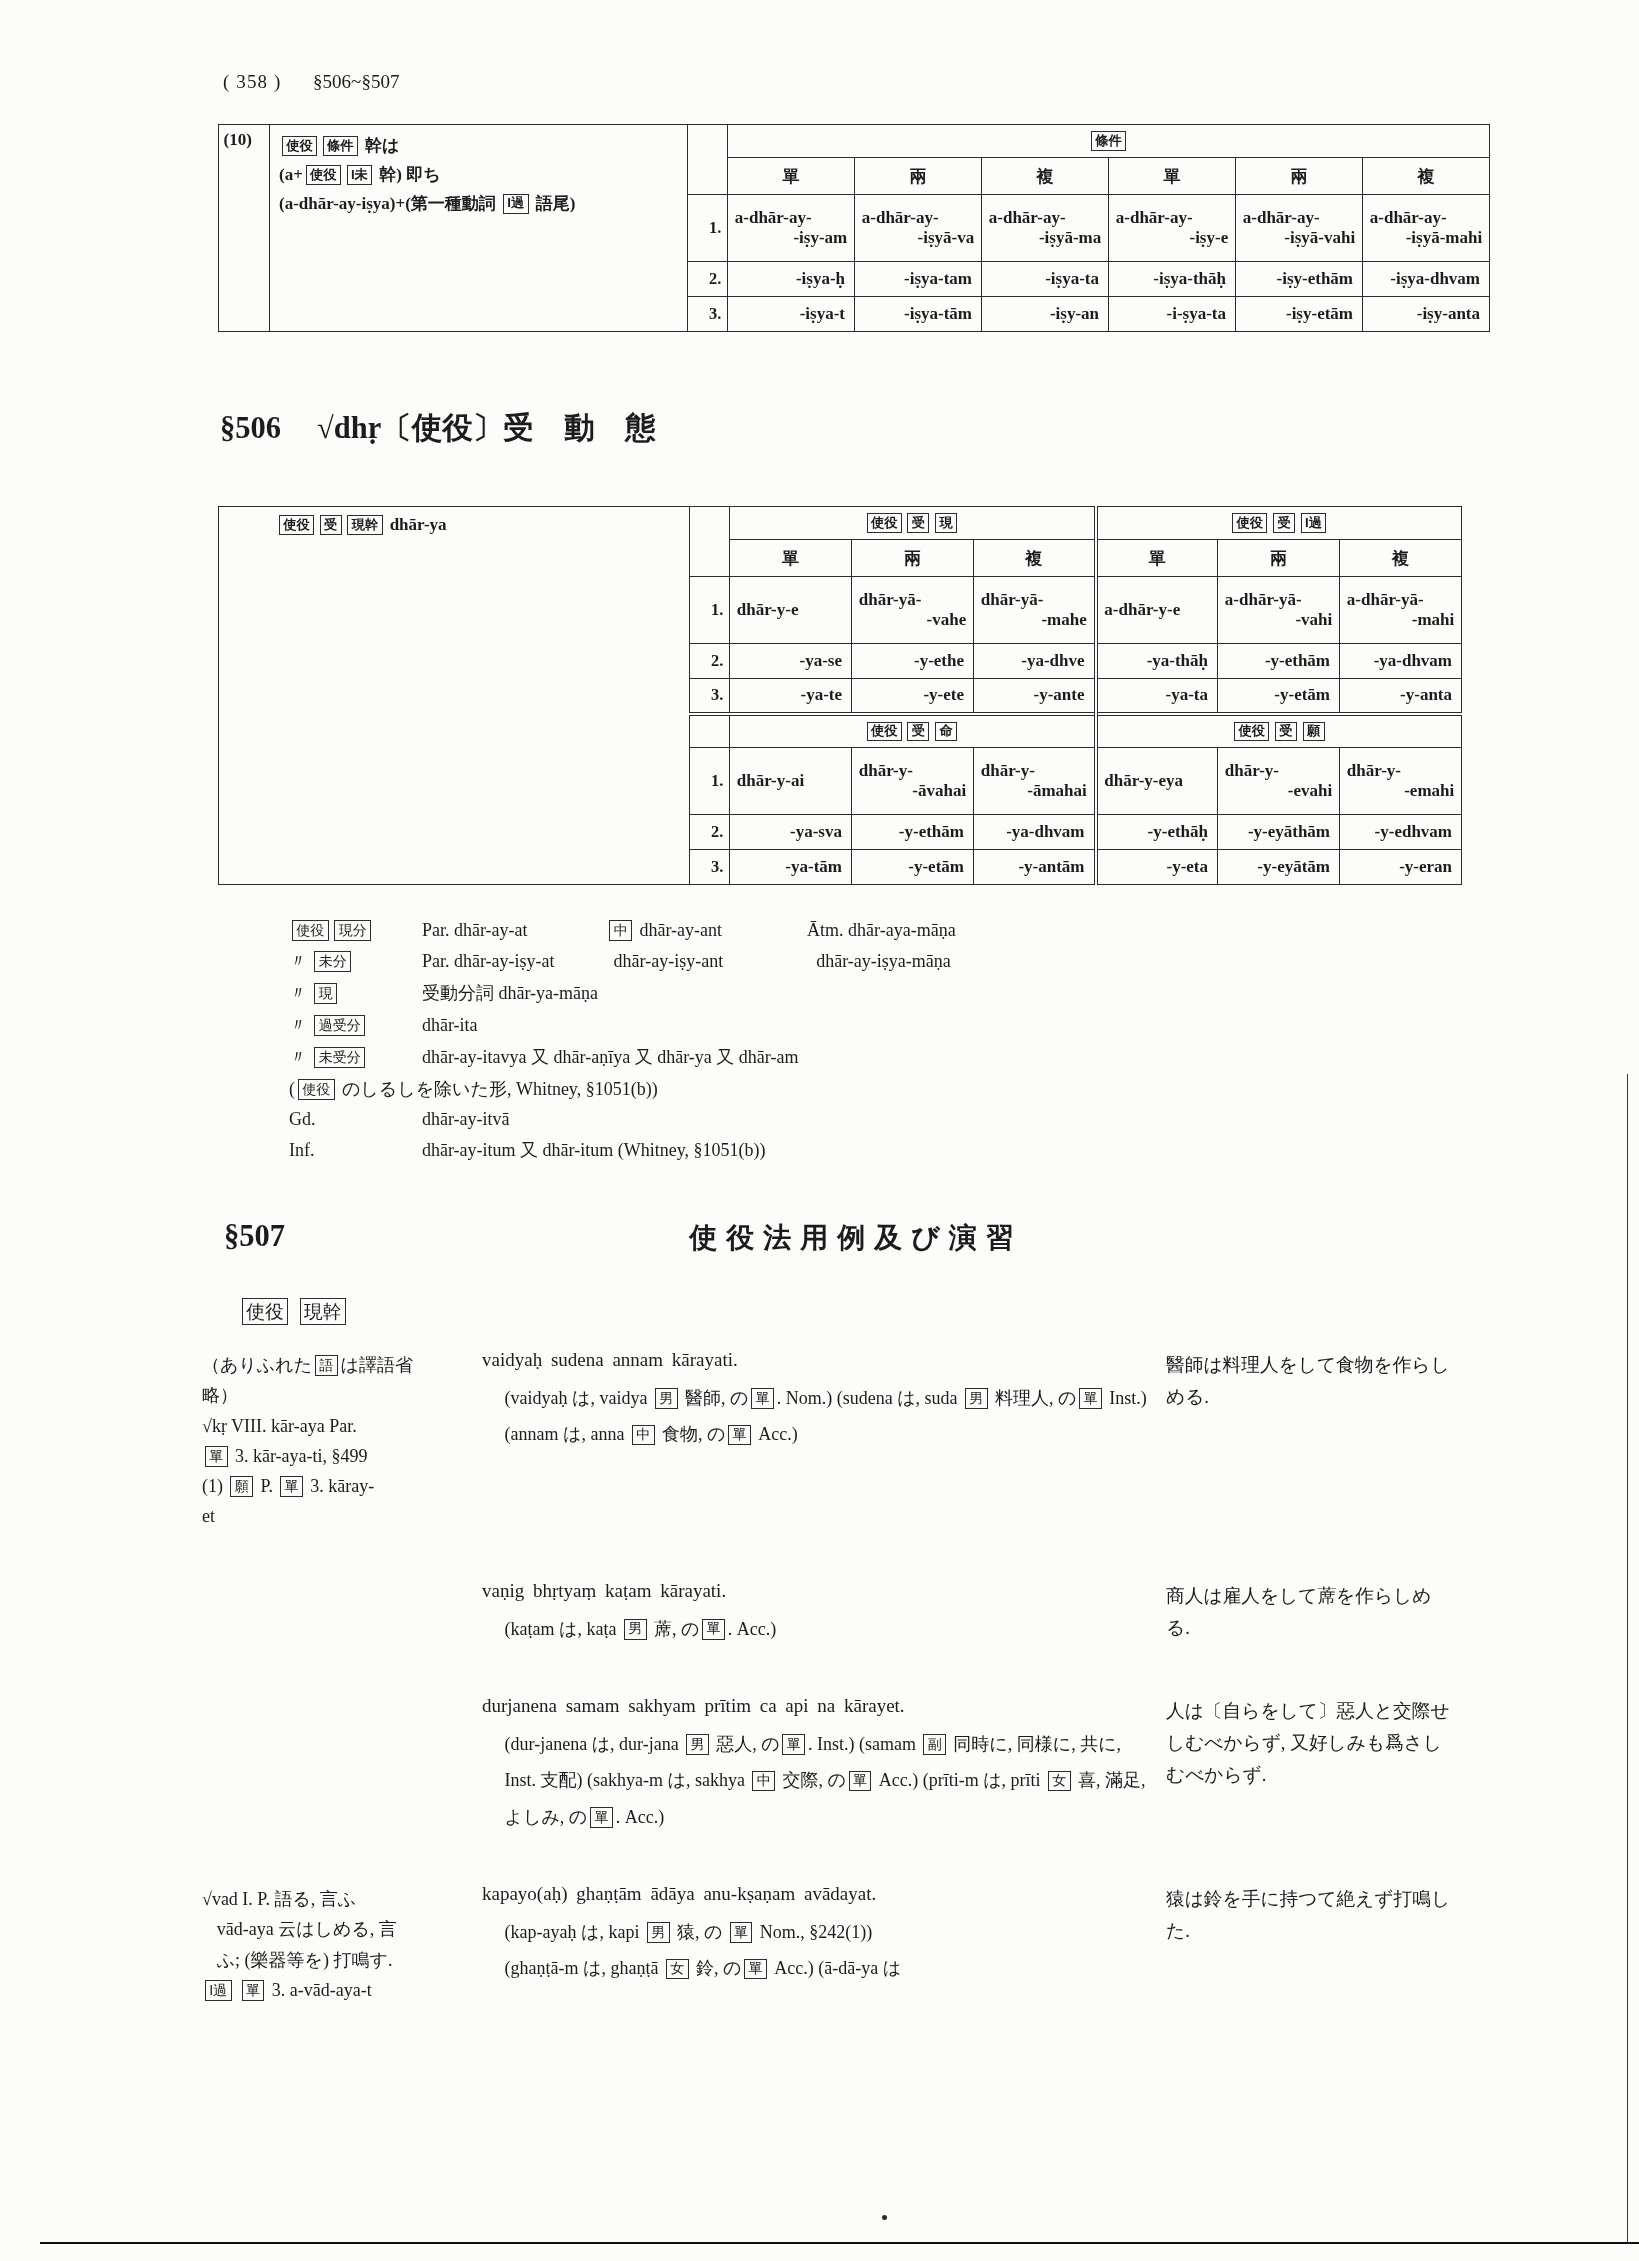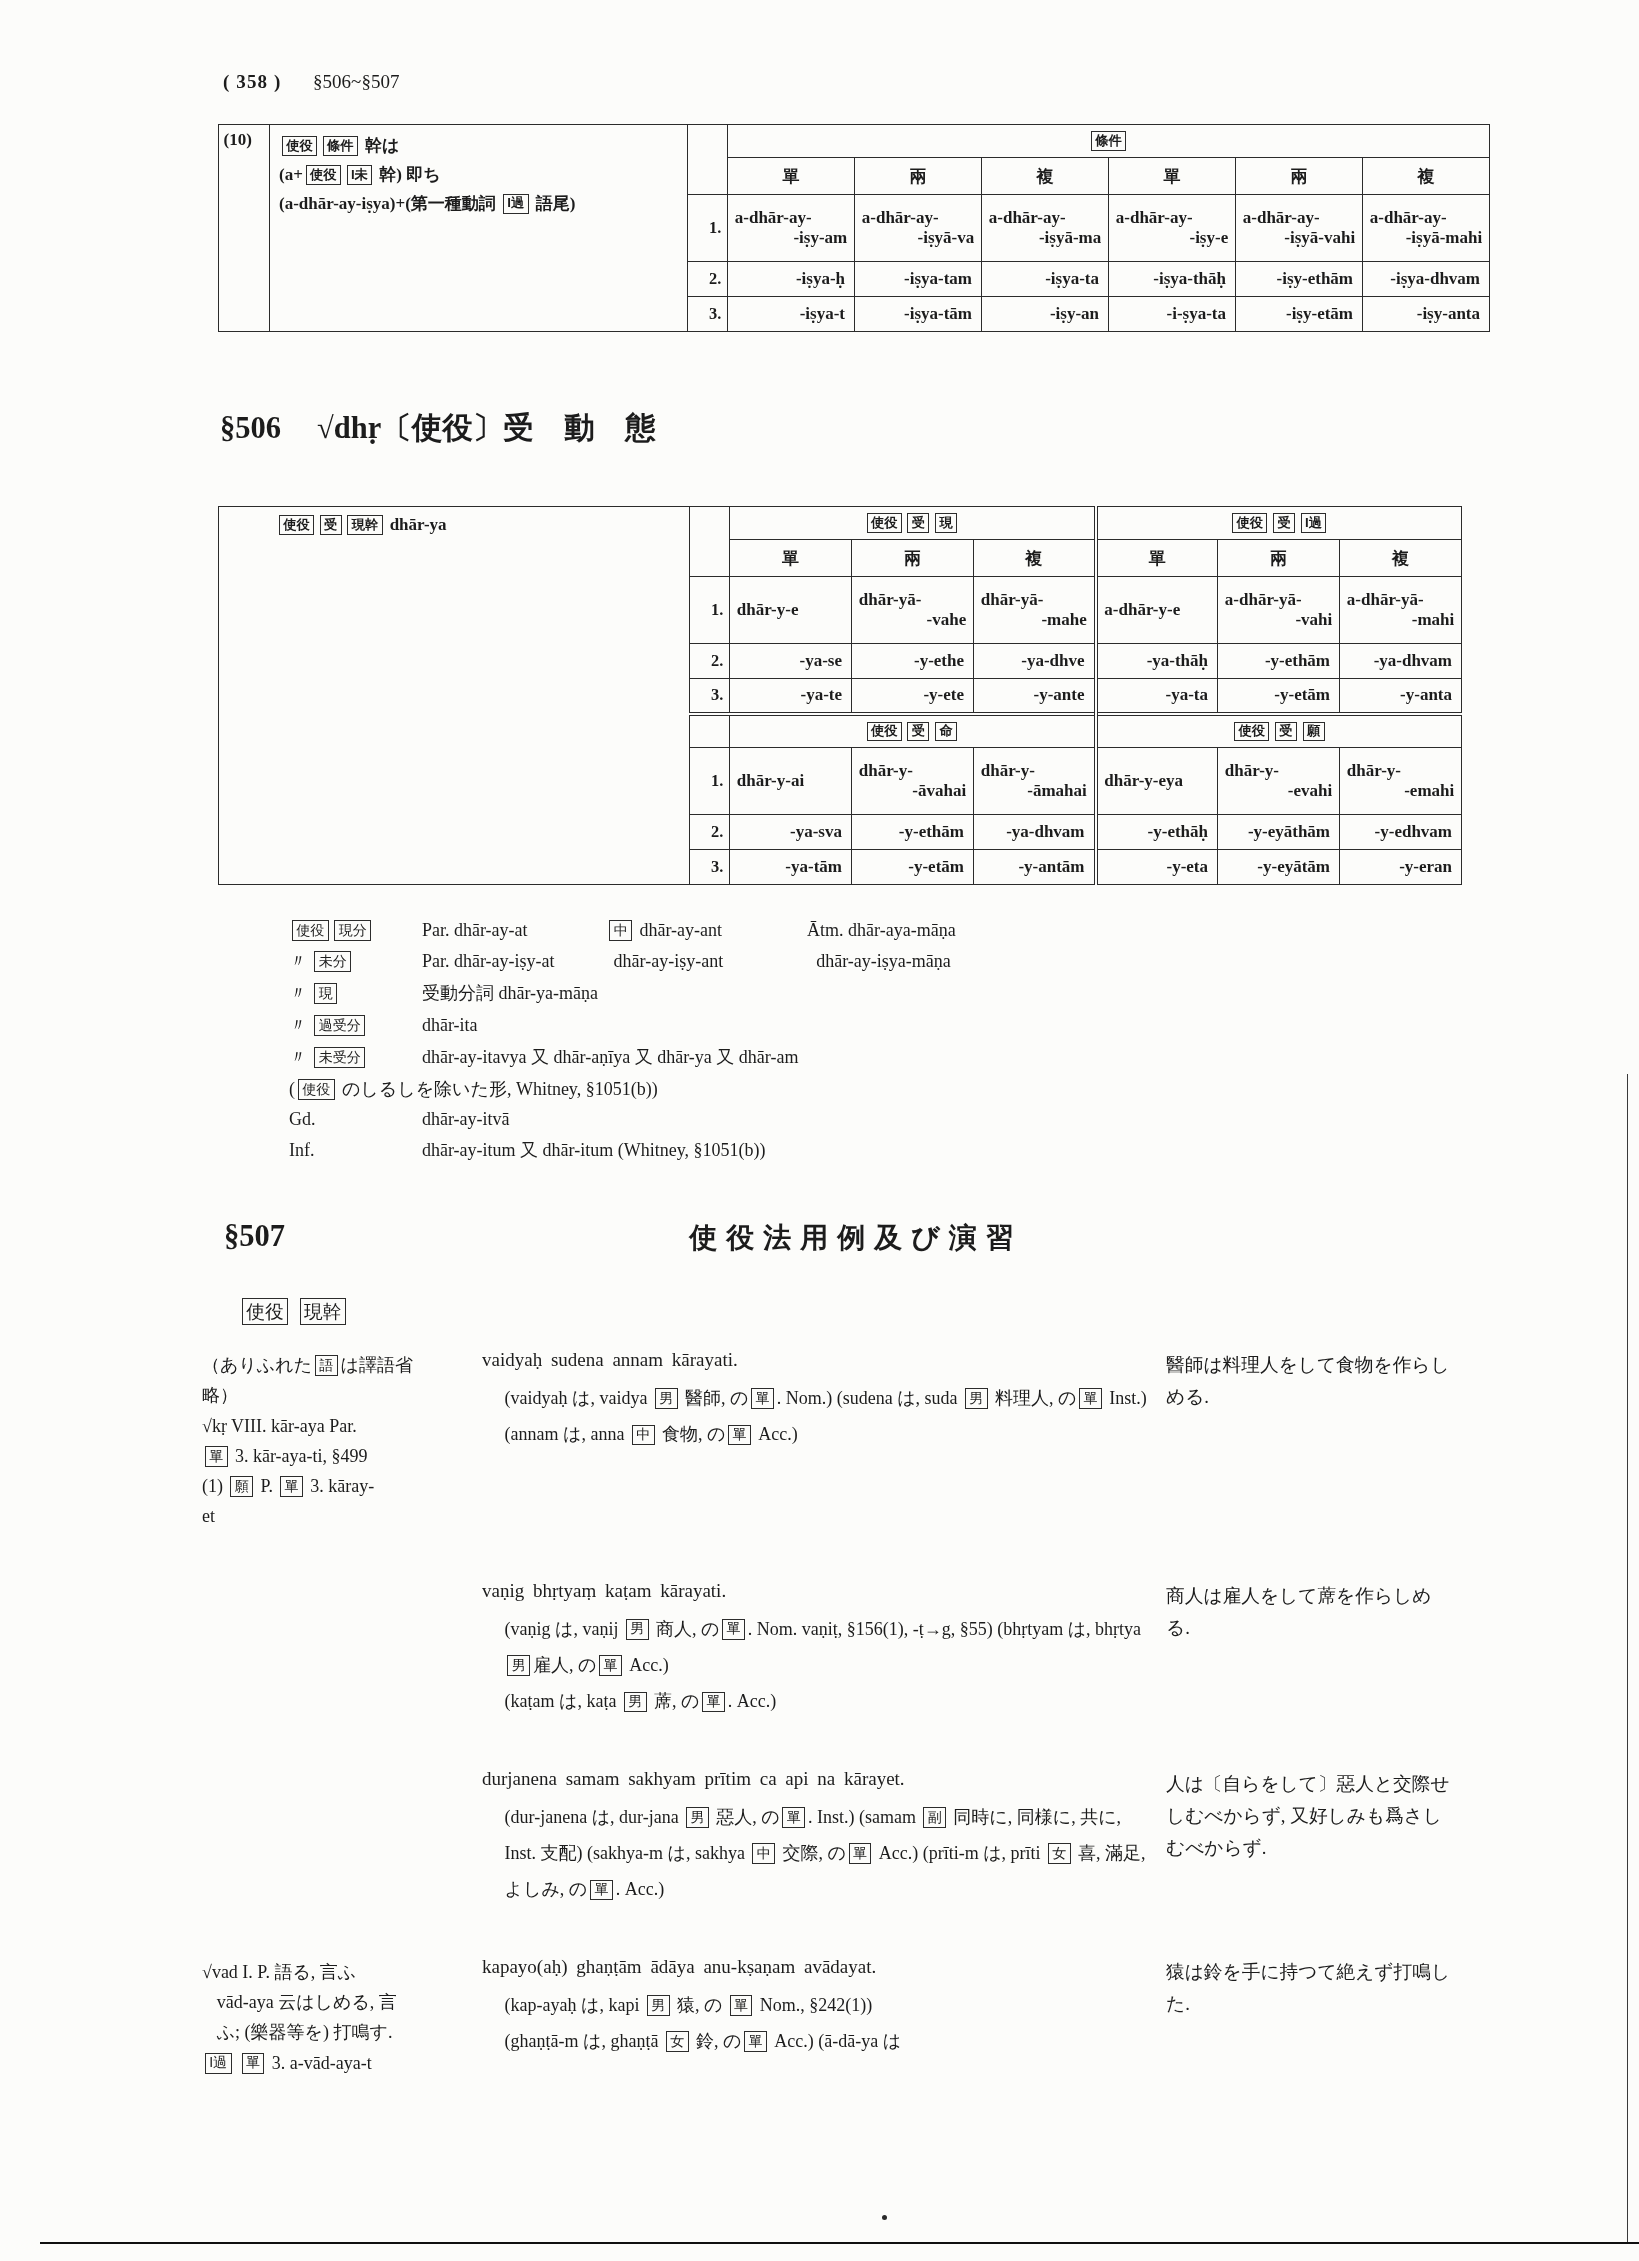--- a/index.html
+++ b/index.html
@@ -14,21 +14,21 @@
   .bx {
     display:inline-block; border:1.7px solid #2c2c2c;
     padding:0.6px 3.4px; margin:0 2.8px; font-size:0.78em; line-height:1.25;
     vertical-align:1.1px; font-family:"Liberation Sans","DejaVu Sans",sans-serif;
     white-space:nowrap;
   }
   .cw { display:inline-block; }
 
   
   .pagehead { padding-top:71px; margin-left:223px; font-size:19px; }
-  .pagehead .pn { font-weight:bold; margin-right:27px; letter-spacing:1.1px; }
+  .pagehead .pn { font-weight:normal; margin-right:27px; letter-spacing:1.1px; }
 
   
   .tbl { border-collapse:collapse; table-layout:fixed; font-size:17px; border:1.7px solid #2b2b2b;font-weight:bold; }
   .tbl td { border:1.1px solid #2b2b2b; padding:1.1px 5.7px; vertical-align:middle; overflow:hidden; }
   .t1 { margin:31px 0 0 218px; width:1272px; }
   .t2 { margin:57px 0 0 218px; width:1244px; }
   tr.h1 { height:33px; } tr.h2 { height:37px; }
   tr.dr1 { height:67px; } tr.drow { height:35px; }
   tr.htop { height:34px; }
   td.corner { vertical-align:top; padding:4.5px 1.1px 0 4.5px; font-size:17px; }
@@ -319,21 +319,20 @@
     <div class="exmain">
       <div class="exhead">vaidyaḥ sudena annam kārayati.</div>
       <div class="exgloss"><span>(vaidyaḥ は, vaidya </span><span class="bx">男</span><span> 醫師, の</span><span class="bx">單</span><span>. Nom.) (sudena は, suda </span><span class="bx">男</span><span> 料理人, の</span><span class="bx">單</span><span> Inst.)</span></div>
       <div class="exgloss"><span>(annam は, anna </span><span class="bx">中</span><span> 食物, の</span><span class="bx">單</span><span> Acc.)</span></div>
     </div>
     <div class="extrans">醫師は料理人をして食物を作らしめる.</div>
 
     <div class="exnote"></div>
     <div class="exmain">
       <div class="exhead">vaṇig bhṛtyaṃ kaṭam kārayati.</div>
-      <div class="exgloss"><span>(vaṇig は, vaṇij </span><span class="bx">男</span><span> 商人, の</span><span class="bx">單</span><span>. Nom. vaṇiṭ, §156(1), -ṭ→g, §55) (bhṛtyam は, bhṛtya </span><span class="bx">男</span><span>雇人, の</span><span class="bx">單</span><span> Acc.)</span></div>
       <div class="exgloss"><span>(kaṭam は, kaṭa </span><span class="bx">男</span><span> 蓆, の</span><span class="bx">單</span><span>. Acc.)</span></div>
     </div>
     <div class="extrans">商人は雇人をして蓆を作らしめる.</div>
 
     <div class="exnote"></div>
     <div class="exmain">
       <div class="exhead">durjanena samam sakhyam prītim ca api na kārayet.</div>
       <div class="exgloss"><span>(dur-janena は, dur-jana </span><span class="bx">男</span><span> 惡人, の</span><span class="bx">單</span><span>. Inst.) (samam </span><span class="bx">副</span><span> 同時に, 同様に, 共に, Inst. 支配) (sakhya-m は, sakhya </span><span class="bx">中</span><span> 交際, の</span><span class="bx">單</span><span> Acc.) (prīti-m は, prīti </span><span class="bx">女</span><span> 喜, 滿足, よしみ, の</span><span class="bx">單</span><span>. Acc.)</span></div>
     </div>
     <div class="extrans">人は〔自らをして〕惡人と交際せしむべからず, 又好しみも爲さしむべからず.</div>

